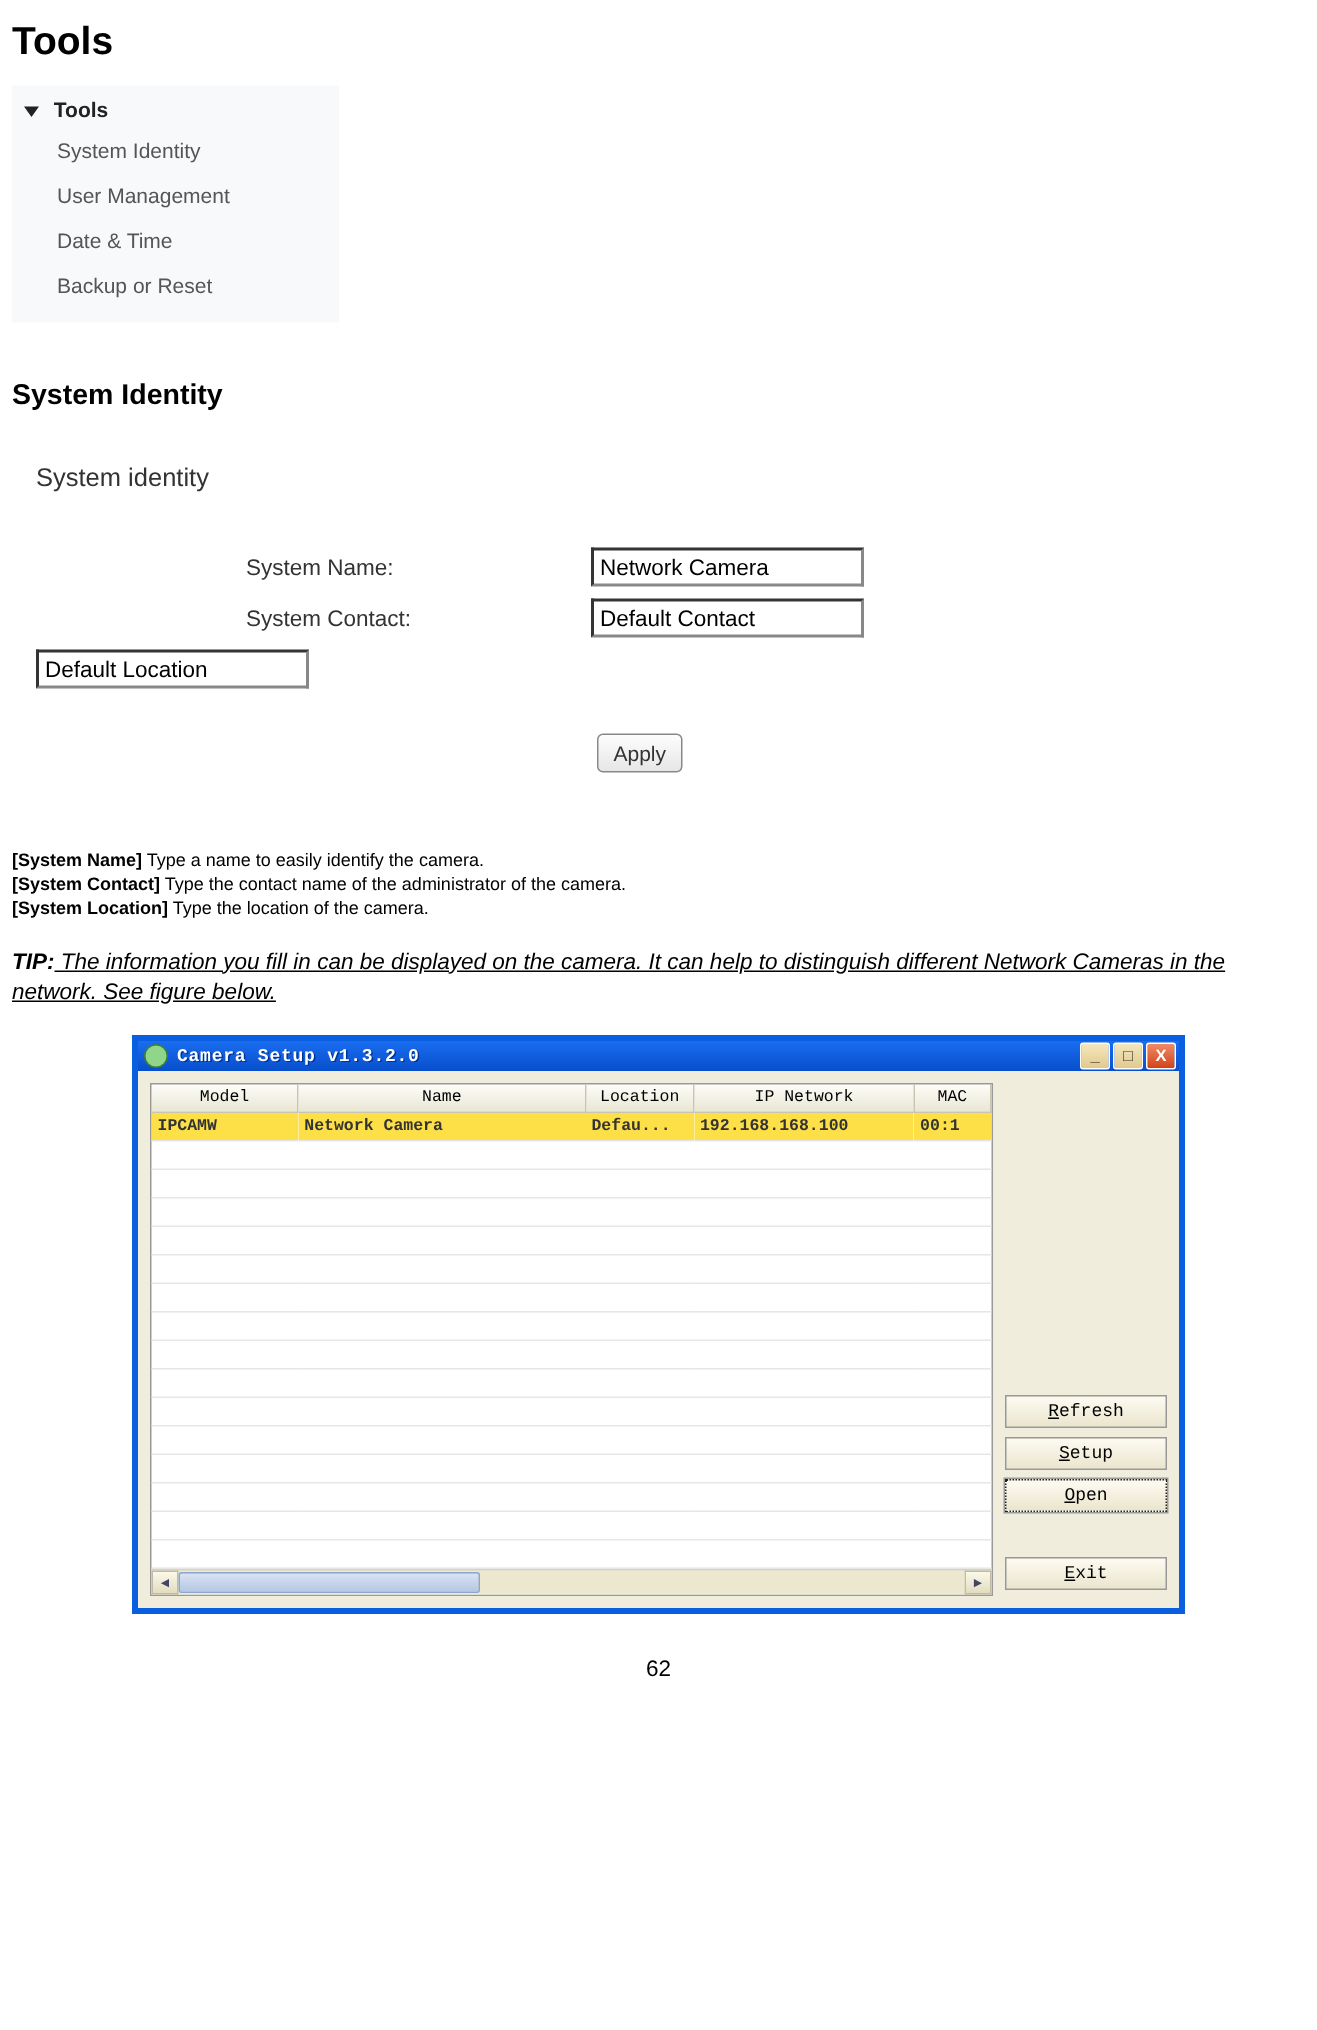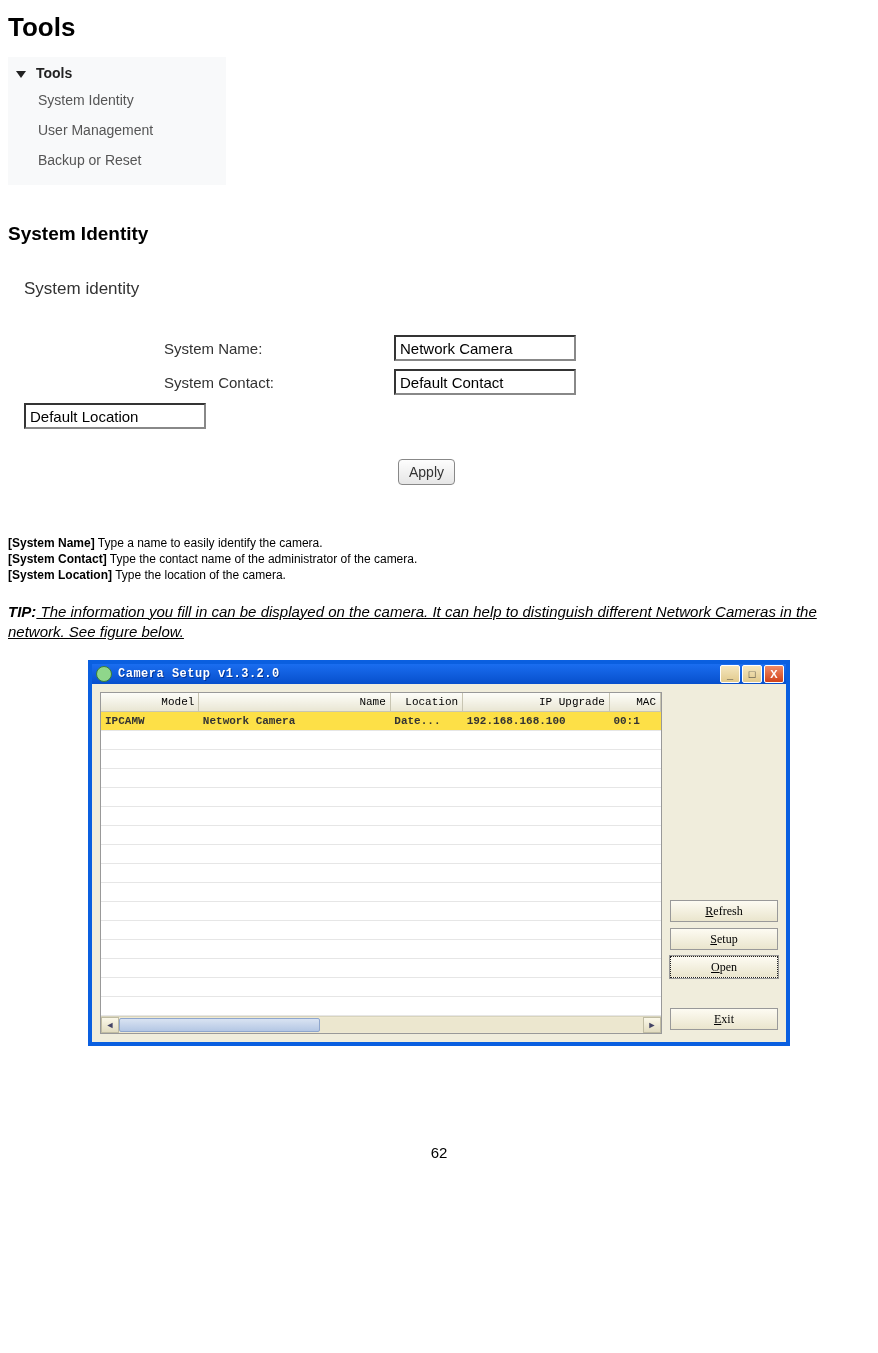--- a/index.html
+++ b/index.html
@@ -104,21 +104,21 @@
   .cs-btn.close { background:linear-gradient(#f18b66,#d1421a); color:#fff; font-weight:bold; }
 
   .cs-body { display:flex; padding:8px; gap:8px; }
   .cs-gridwrap { flex:1; background:#fff; border:1px solid #999; display:flex; flex-direction:column; }
   .cs-table { border-collapse:collapse; width:100%; table-layout:fixed; font-family: 'SimSun','Courier New', monospace; }
   .cs-table th {
     background: linear-gradient(#fdfdf9,#e9e6d3);
     border-right:1px solid #c8c5b2;
     border-bottom:1px solid #c8c5b2;
     font-weight: normal;
-    text-align:right;
+    text-align:center;
     padding:1px 4px;
     font-size:11px;
     height:16px;
     overflow:hidden; white-space:nowrap;
   }
   .cs-table td {
     border-bottom:1px solid #e6e6e6;
     padding:1px 4px;
     font-size:11px; height:16px;
     color:#333;
@@ -132,41 +132,42 @@
     border-top:1px solid #d8d4bd;
   }
   .hscroll .arrow { width:16px; height:14px; background:linear-gradient(#fbf8e9,#e2dcc0); border:1px solid #c0bca3; display:flex; align-items:center; justify-content:center; font-size:9px; color:#446; }
   .hscroll .track { flex:1; height:14px; background:#ece7cf; position:relative; }
   .hscroll .thumb { position:absolute; left:0; top:0; height:12px; width:38%; background:linear-gradient(#d9e3f2,#b4c7e4); border:1px solid #8ea6cd; border-radius:2px; }
 
   .cs-side { width:108px; display:flex; flex-direction:column; justify-content:flex-end; gap:6px; padding-bottom:4px; }
   .cs-sbtn {
     height:20px;
     border:1px solid #999; background:linear-gradient(#fdfbf2,#eae5cd);
-    font-size:12px; font-family:Liberation Serif, serif; text-align:center;
+    font-size:12px; font-family:Liberation Mono, monospace; text-align:center;
     display:flex; align-items:center; justify-content:center;
   }
   .cs-sbtn.focused { border:1px dotted #222; outline:1px solid #999; }
   .und { text-decoration: underline; }
   .cs-sgap { height:18px; }
 
-  .pagenum { text-align:center; font-size:15px; margin-top:98px; }
+  .pagenum { text-align:center; font-size:15px; margin-top:28px; }
 </style>
 </head>
 <body>
 
 <div class="h1">Tools</div>
 
 <div class="tools-panel">
   <div class="tools-head">
     <span class="tri"></span>
     <span>Tools</span>
   </div>
   <div class="tools-item">System Identity</div>
   <div class="tools-item">User Management</div>
+  <div class="tools-item">Date &amp; Time</div>
   <div class="tools-item">Backup or Reset</div>
 </div>
 
 <div class="h2">System Identity</div>
 
 <div class="si-panel">
   <div class="si-head">System identity</div>
 
   <div class="si-row">
     <div class="si-label">System Name:</div>
@@ -221,29 +222,29 @@
               <col style="width:180px">
               <col style="width:68px">
               <col style="width:138px">
               <col style="width:48px">
           </colgroup>
           <thead>
             <tr>
               <th>Model</th>
               <th>Name</th>
               <th>Location</th>
-              <th>IP Upgrade</th>
+              <th>IP Network</th>
               <th>MAC</th>
             </tr>
           </thead>
           <tbody id="cs-tbody">
               <tr class="sel">
                 <td>IPCAMW</td>
                 <td>Network Camera</td>
-                <td>Date...</td>
+                <td>Defau...</td>
                 <td>192.168.168.100</td>
                 <td>00:1</td>
               </tr>
               <tr>
                 <td>&nbsp;</td>
                 <td>&nbsp;</td>
                 <td>&nbsp;</td>
                 <td>&nbsp;</td>
                 <td>&nbsp;</td>
               </tr>

